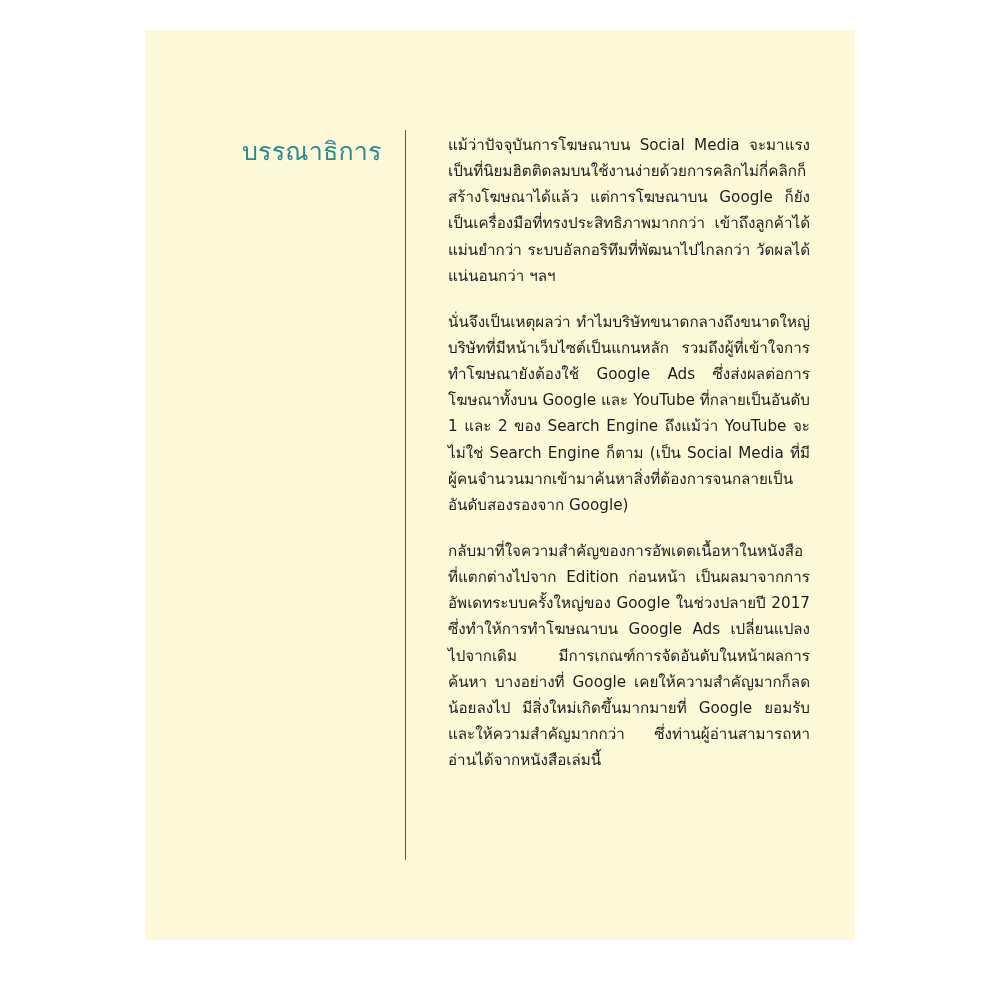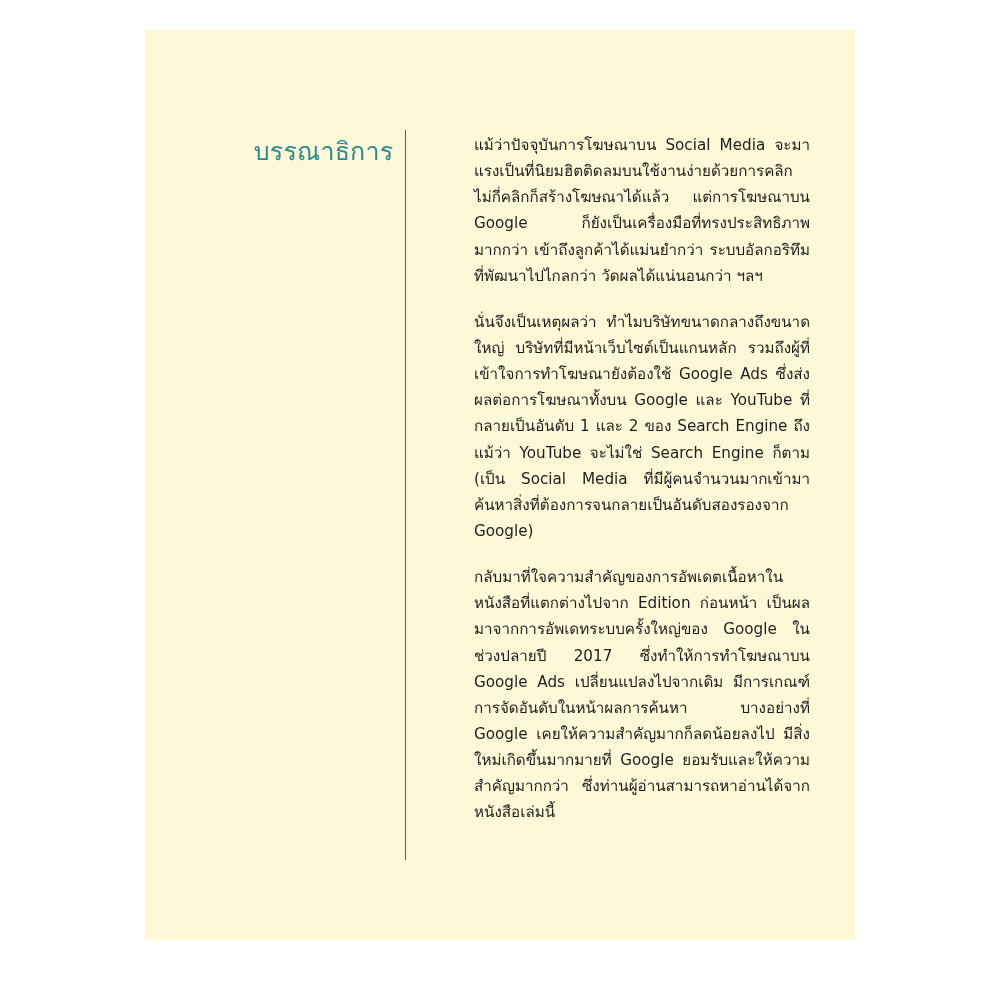--- a/index.html
+++ b/index.html
@@ -28,42 +28,40 @@
     right: 45px;
     bottom: 50px;
     display: flex;
     flex-direction: row;
   }
   #heading-col {
     width: 205px;
     flex: 0 0 205px;
     padding-top: 6px;
     box-sizing: border-box;
-    text-align: center;
   }
   #heading {
     color: #2b8a8f;
     font-size: 25px;
     letter-spacing: 0.2px;
     line-height: 1.3;
     padding-left: 42px;
     font-weight: normal;
     margin: 0;
   }
   #divider {
     width: 1px;
     background: #5a5a50;
     margin-right: 42px;
     height: 730px;
     flex: 0 0 1px;
   }
   #body-col {
     flex: 1 1 auto;
     padding-top: 2px;
-    margin-left: 26px;
   }
   #body-col p {
     margin: 0 0 20px 0;
     color: #1d1d1b;
     font-size: 15.2px;
     line-height: 1.72;
     text-align: justify;
     text-justify: inter-character;
     word-break: break-word;
   }

